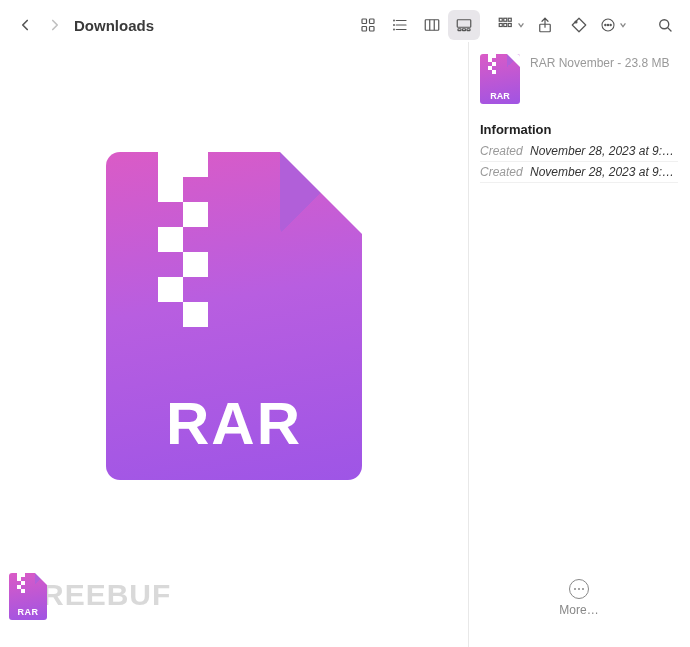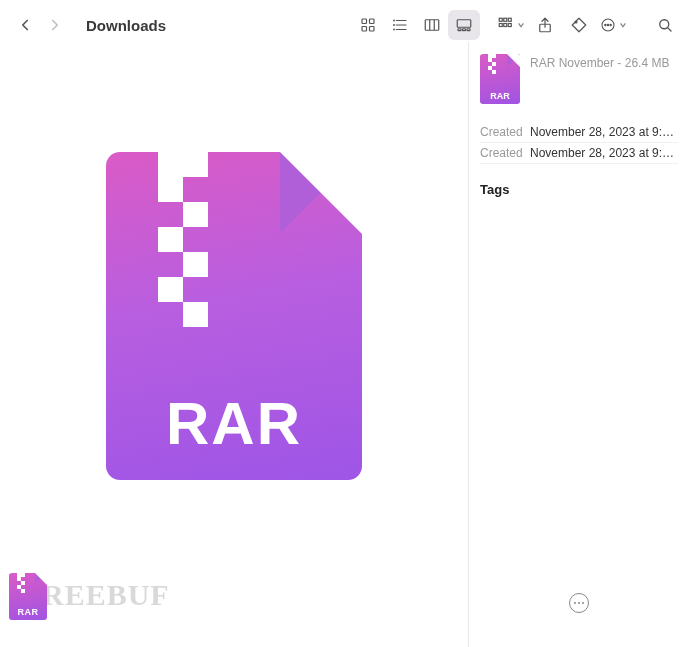--- a/index.html
+++ b/index.html
@@ -32,21 +32,21 @@
       border-radius: 6px;
       cursor: pointer;
       color: #555;
     }
     .icon-btn svg { width: 18px; height: 18px; }
     .icon-btn.disabled { color: #c0c0c0; }
     .title {
       font-size: 15px;
       font-weight: 600;
       color: #3a3a3a;
-      margin-left: 12px;
+      margin-left: 0;
     }
     .spacer-grow { flex: 1; }
     .view-group, .action-group {
       display: flex;
       align-items: center;
       gap: 0;
     }
     .view-group .icon-btn { width: 32px; }
     .view-group .icon-btn.active {
       background: #e8e6ea;
@@ -154,21 +154,21 @@
     .thumb .zip .w { background:#fff; }
     .thumb .rar {
       position:absolute; left:0; right:0; bottom:3px;
       text-align:center; color:#fff; font-weight:700; font-size:9px; letter-spacing:0.5px;
     }
     .watermark {
       position:absolute; left:42px; bottom:35px;
       font-size:30px; font-weight:800; color:rgba(120,120,120,0.28);
       letter-spacing:1px;
       z-index:4;
-      font-family: Liberation Serif, serif;
+      font-family: Liberation Sans, sans-serif;
       margin-top: 16px;
     }
     .sidepanel {
       position:absolute; left:468px; top:42px;
       width:222px; height:605px;
       padding:12px 12px 0 12px;
       display:flex; flex-direction:column;
       font-size:13px;
     }
     .panel-header {
@@ -210,20 +210,21 @@
     }
     .section-title {
       font-size:13px; font-weight:700; color:#222; margin-bottom:4px;
     }
     .info-row {
       display:flex; align-items:baseline;
       font-size:12px;
       padding: 3px 0;
       border-bottom:1px solid #f0f0f0;
       gap:0;
+      font-style:italic;
     }
     .info-row:last-of-type { border-bottom:none; }
     .info-label { color:#9a9a9a; width:50px; flex-shrink:0; }
     .info-value { color:#333; flex:1; white-space:nowrap; overflow:hidden; text-overflow:ellipsis; }
     .tags-section { margin-top:18px; }
     .tags-input {
       font-size:13px; color:#c0c0c0; margin-top:4px;
     }
     .side-footer {
       margin-top:auto;
@@ -440,40 +441,41 @@
         <div class="r">
             <div class="s"></div>
             <div class="s w"></div>
           </div>
       </div>
       <div class="rar">RAR</div>
       <div class="fold"></div>
     </div>
     <div>
       <div class="file-meta">
-        <span>RAR November</span><span> - </span><span>26.4 MB</span>
+        <span>RAR November</span><span> - </span><span>23.8 MB</span>
       </div>
     </div>
   </div>
 
+  <div class="section-title">Information</div>
   <div class="info-row">
     <span class="info-label">Created</span>
     <span class="info-value">November 28, 2023 at 9:16 AM</span>
   </div>
   <div class="info-row">
     <span class="info-label">Created</span>
     <span class="info-value">November 28, 2023 at 9:16 AM</span>
   </div>
 
   <div class="tags-section">
-    <div class="section-title">Tags</div>
   </div>
 
   <div class="side-footer">
     <div class="more-btn">
       <svg width="12" height="4" viewBox="0 0 12 4">
           <circle cx="2" cy="2" r="1" fill="currentColor"></circle>
           <circle cx="6" cy="2" r="1" fill="currentColor"></circle>
           <circle cx="10" cy="2" r="1" fill="currentColor"></circle>
         </svg>
     </div>
+    <div class="more-lbl">More…</div>
   </div>
 </div>
 
 </body></html>

